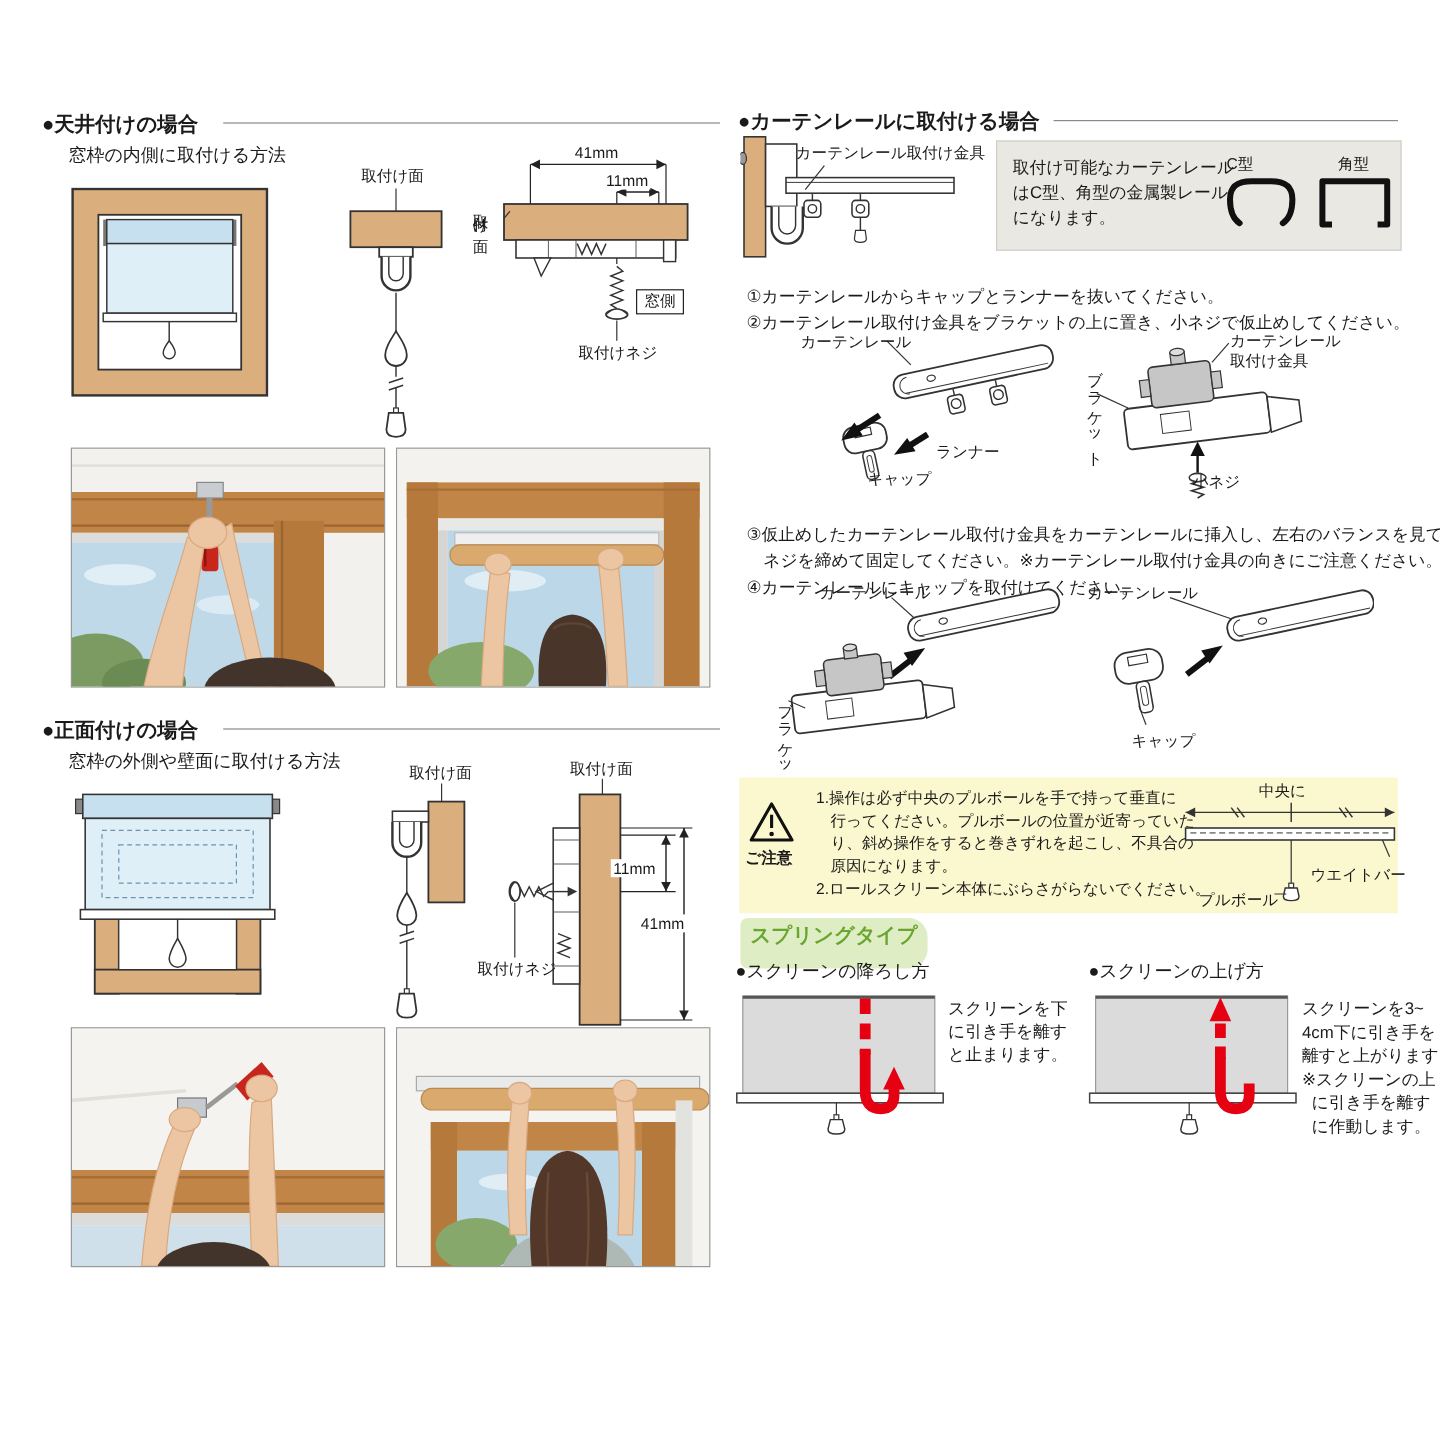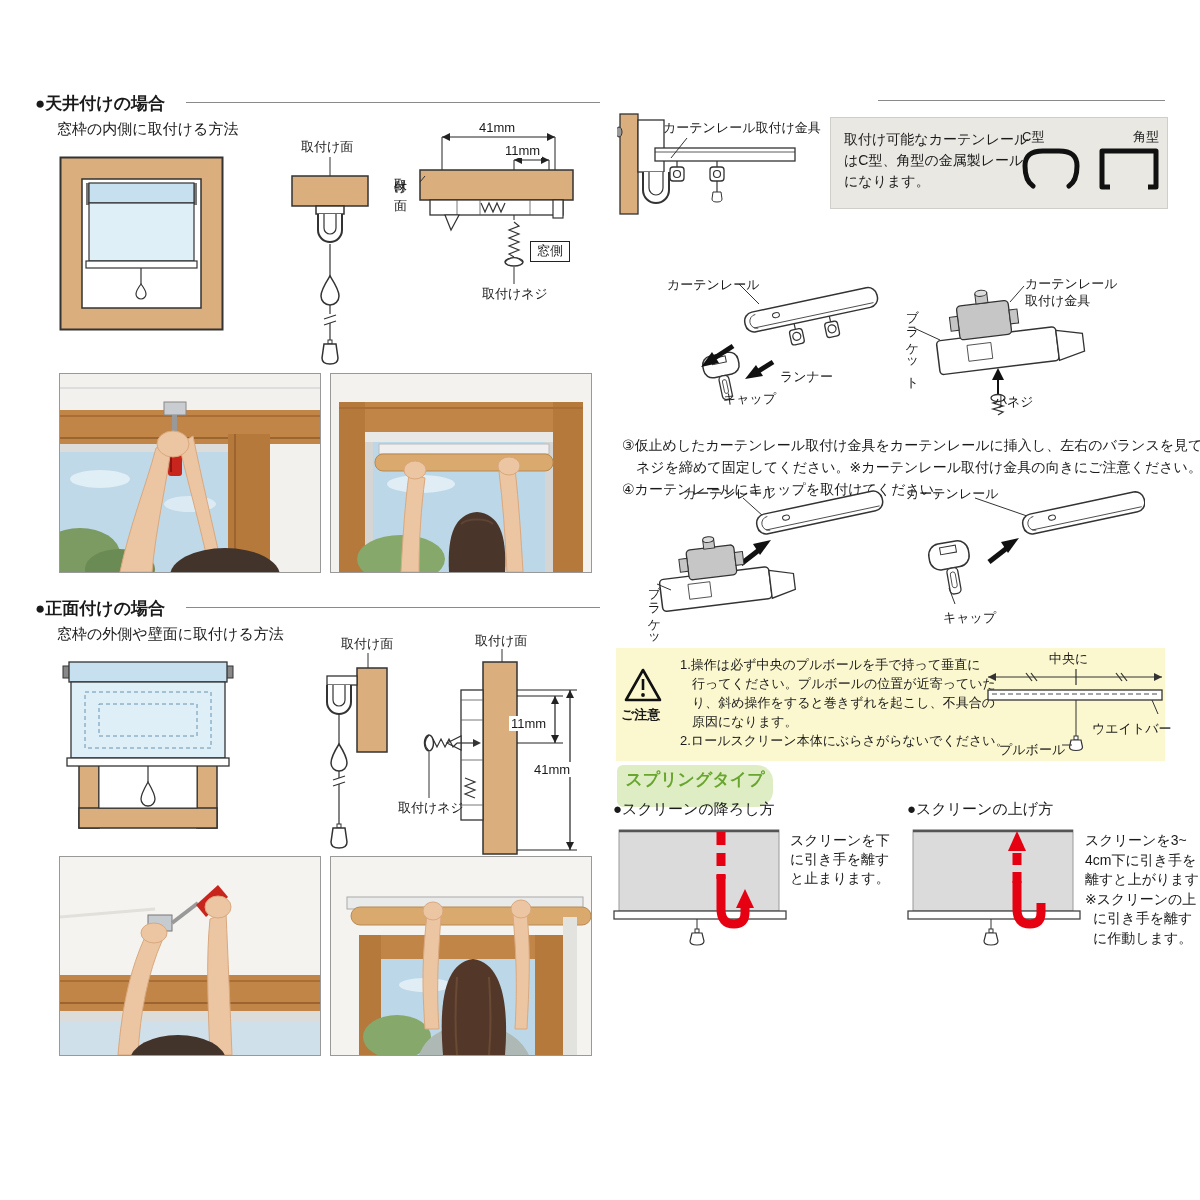--- a/index.html
+++ b/index.html
@@ -239,20 +239,21 @@
     <ellipse cx="94" cy="128" rx="26" ry="7" fill="#eaf3f8" opacity="0.8"></ellipse>
     <path d="M94,172 C92,140 90,110 96,58 L110,60 C106,110 106,142 108,172 Z" fill="#ecc6a2" stroke="#d9a87e"></path>
     <path d="M196,172 C198,130 200,100 196,56 L182,58 C186,105 186,137 184,172 Z" fill="#ecc6a2" stroke="#d9a87e"></path>
     <ellipse cx="102" cy="54" rx="10" ry="9" fill="#ecc6a2" stroke="#d9a87e"></ellipse>
     <ellipse cx="190" cy="52" rx="10" ry="9" fill="#ecc6a2" stroke="#d9a87e"></ellipse>
     <path d="M88,198 C96,176 118,168 142,168 C168,168 188,178 198,198 Z" fill="#aeb8b4"></path>
     <path d="M112,198 C108,150 112,106 142,102 C172,106 178,150 174,198 Z" fill="#53382a"></path>
     <path d="M126,120 C124,150 124,175 126,198 M158,120 C160,150 160,175 158,198" fill="none" stroke="#6a4a35" stroke-width="2"></path>
   </svg>
 
+  <div class="abs h1" style="left:615px;top:90px">●カーテンレールに取付ける場合</div>
   <div class="abs hr" style="left:878px;top:100px;width:287px"></div>
 
   <div class="abs lbl" style="left:663px;top:120px">カーテンレール取付け金具</div>
   <svg class="abs" style="left:617px;top:110px" width="195" height="115" viewBox="0 0 195 115">
     <rect x="3" y="4" width="18" height="100" fill="#dbae7d" stroke="#333" stroke-width="1.3"></rect>
     <ellipse cx="2" cy="22" rx="3" ry="5" fill="#999" stroke="#333" stroke-width="1"></ellipse>
     <rect x="21" y="10" width="26" height="52" fill="#fff" stroke="#333" stroke-width="1.3"></rect>
     <rect x="38" y="38" width="140" height="13" fill="#fff" stroke="#333" stroke-width="1.3"></rect>
     <line x1="38" y1="42" x2="178" y2="42" stroke="#333" stroke-width="0.8"></line>
     <line x1="70" y1="28" x2="54" y2="48" stroke="#333" stroke-width="1"></line>
@@ -273,25 +274,27 @@
   </svg>
 
   <div class="abs infobox" style="left:830px;top:117px;width:336px;height:90px"></div>
   <div class="abs infoline" style="left:844px;top:129px">取付け可能なカーテンレール</div>
   <div class="abs infoline" style="left:844px;top:150px">はC型、角型の金属製レール</div>
   <div class="abs infoline" style="left:844px;top:171px">になります。</div>
   <div class="abs lbl" style="left:1022px;top:129px;width:56px;">C型</div>
   <svg class="abs" style="left:1022px;top:148px" width="58" height="42" viewBox="0 0 58 42">
     <path d="M11,38 C5,34 3,27 3,18 C3,6 11,3 21,3 L37,3 C47,3 55,6 55,18 C55,27 53,34 47,38" fill="none" stroke="#111" stroke-width="5" stroke-linecap="round"></path>
   </svg>
-  <div class="abs lbl" style="left:1116px;top:129px;width:60px;text-align:center">角型</div>
+  <div class="abs lbl" style="left:1081px;top:129px;width:60px;text-align:right">角型</div>
   <svg class="abs" style="left:1098px;top:148px" width="62" height="42" viewBox="0 0 62 42">
     <path d="M12,39 H4 V3 H58 V39 H50" fill="none" stroke="#111" stroke-width="5" stroke-linejoin="round"></path>
   </svg>
 
+  <div class="abs step" style="left:622px;top:239px">①カーテンレールからキャップとランナーを抜いてください。</div>
+  <div class="abs step" style="left:622px;top:260px">②カーテンレール取付け金具をブラケットの上に置き、小ネジで仮止めしてください。</div>
 
   <svg class="abs" style="left:643px;top:272px" width="240" height="146" viewBox="0 0 240 146">
     <line x1="96" y1="12" x2="116" y2="32" stroke="#333" stroke-width="1"></line>
     <g transform="translate(100,42) rotate(-12)">
       <rect x="0" y="0" width="135" height="20" rx="9" fill="#fff" stroke="#333" stroke-width="1.5"></rect>
       <line x1="8" y1="16" x2="130" y2="16" stroke="#333" stroke-width="0.8"></line>
       <path d="M12,3 A7,7 0 0 0 12,17" fill="none" stroke="#333" stroke-width="0.8"></path>
       <ellipse cx="32" cy="8" rx="3.5" ry="2.5" fill="none" stroke="#333" stroke-width="1"></ellipse>
       <g transform="translate(48,20)">
         <line x1="0" y1="0" x2="0" y2="6" stroke="#333" stroke-width="1.2"></line>

